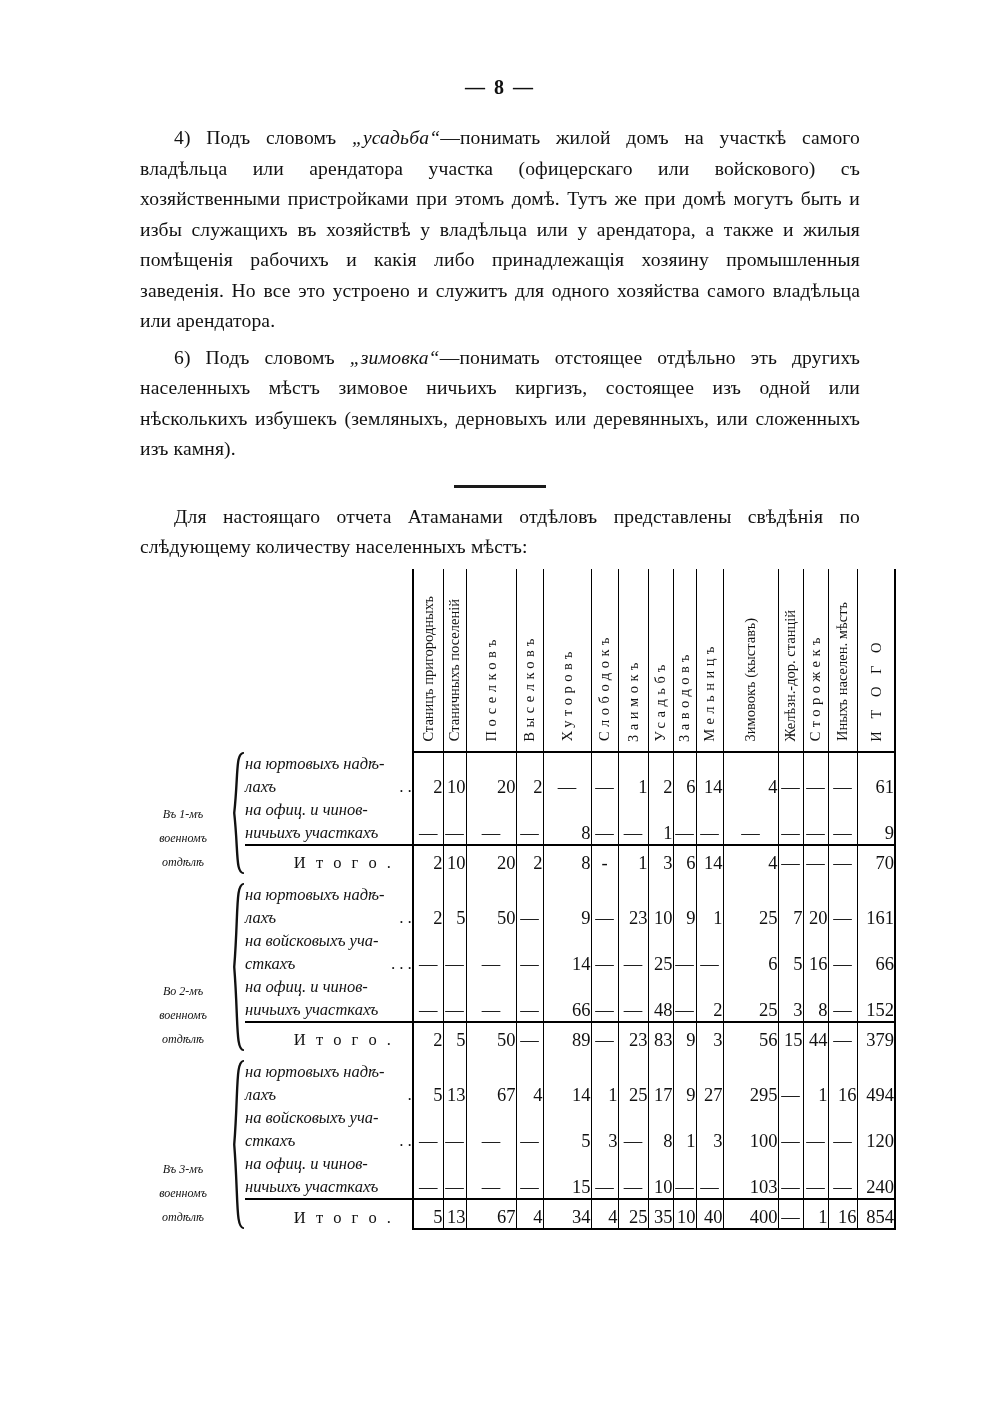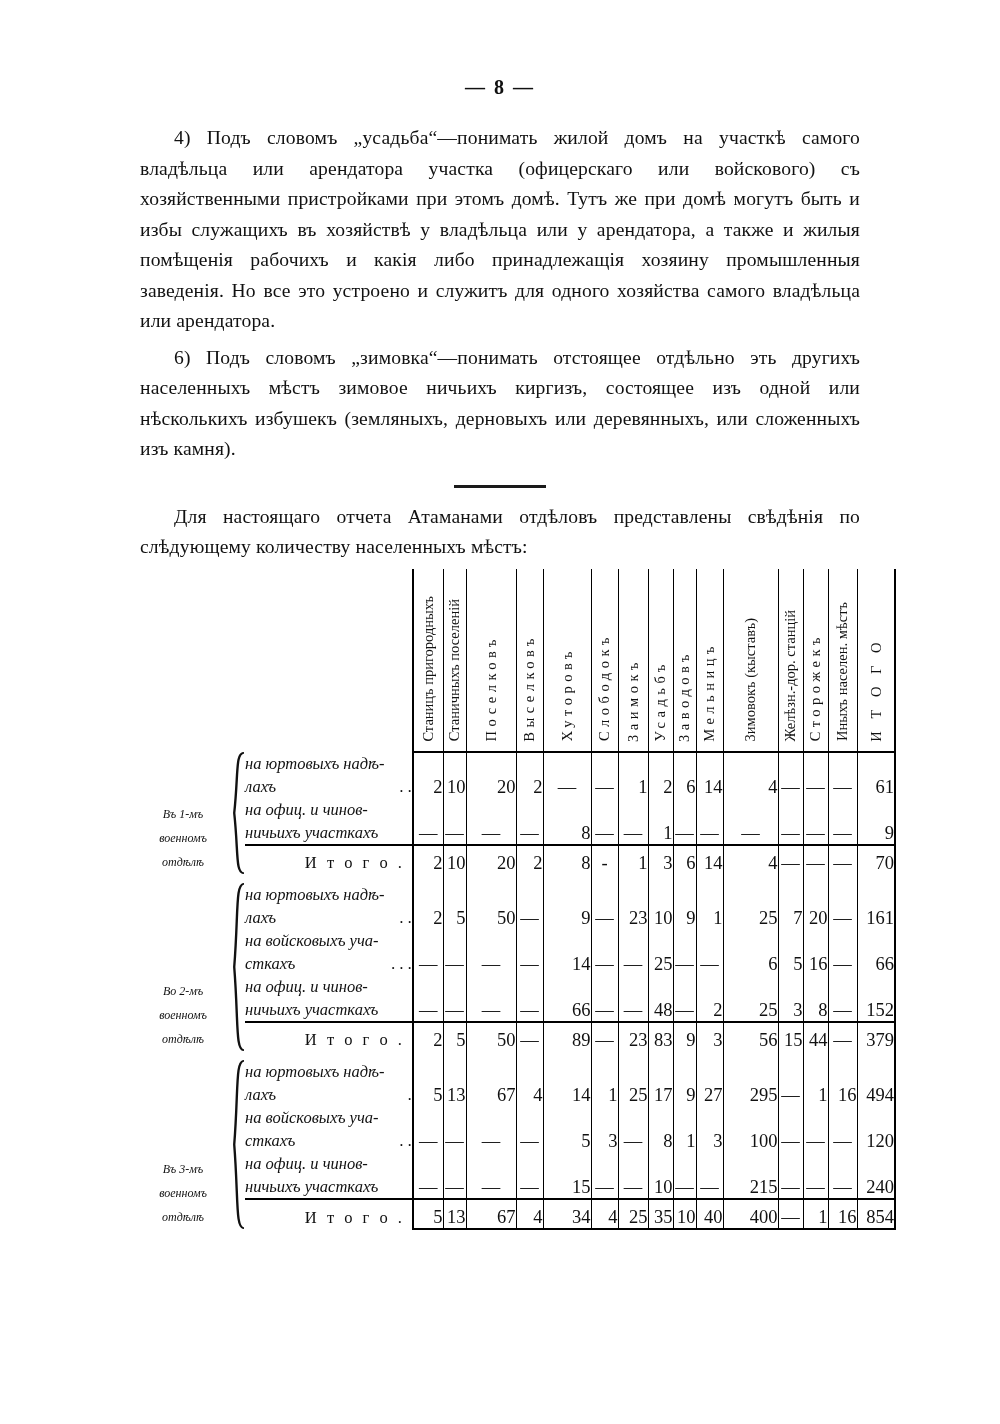--- a/index.html
+++ b/index.html
@@ -42,21 +42,21 @@
   p.para {
     margin: 0 0 2px 0;
     font-size: 19.6px;
     line-height: 30.5px;
     text-align: justify;
     text-justify: inter-word;
     letter-spacing: 0.15px;
   }
   p.para + p.para { margin-top: 6px; }
   .indent { display: inline-block; width: 34px; }
-  .ital { }
+  .ital { font-style: italic; }
 
   .rule {
     width: 92px;
     height: 3px;
     background: #1a1a1a;
     margin: 20px auto 14px auto;
   }
 
   .lead-in {
     margin: 0 auto;
@@ -142,21 +142,21 @@
     border: none;
     font-size: 16.5px;
     line-height: 23px;
     padding: 2px 6px 2px 4px;
     text-align: left;
     vertical-align: middle;
   }
   td.rowlabel.total-lbl {
     text-align: right;
     letter-spacing: 3px;
-    padding-right: 7px;
+    padding-right: 18px;
   }
   .dots { float: right; letter-spacing: 0; }
 
   
   .brace {
     position: absolute;
     left: 0;
     top: 0;
     width: 14px;
     height: 100%;
@@ -505,21 +505,21 @@
             <td class="num first dash">—</td>
             <td class="num dash">—</td>
             <td class="num dash">—</td>
             <td class="num dash">—</td>
             <td class="num">15</td>
             <td class="num dash">—</td>
             <td class="num dash">—</td>
             <td class="num">10</td>
             <td class="num dash">—</td>
             <td class="num dash">—</td>
-            <td class="num">215</td>
+            <td class="num">103</td>
             <td class="num dash">—</td>
             <td class="num dash">—</td>
             <td class="num dash">—</td>
             <td class="num last">240</td>
           </tr>
           <tr class="total sep-above">
             <td class="rowlabel total-lbl">И т о г о  .</td>
             <td class="num first">5</td>
             <td class="num">13</td>
             <td class="num">67</td>

